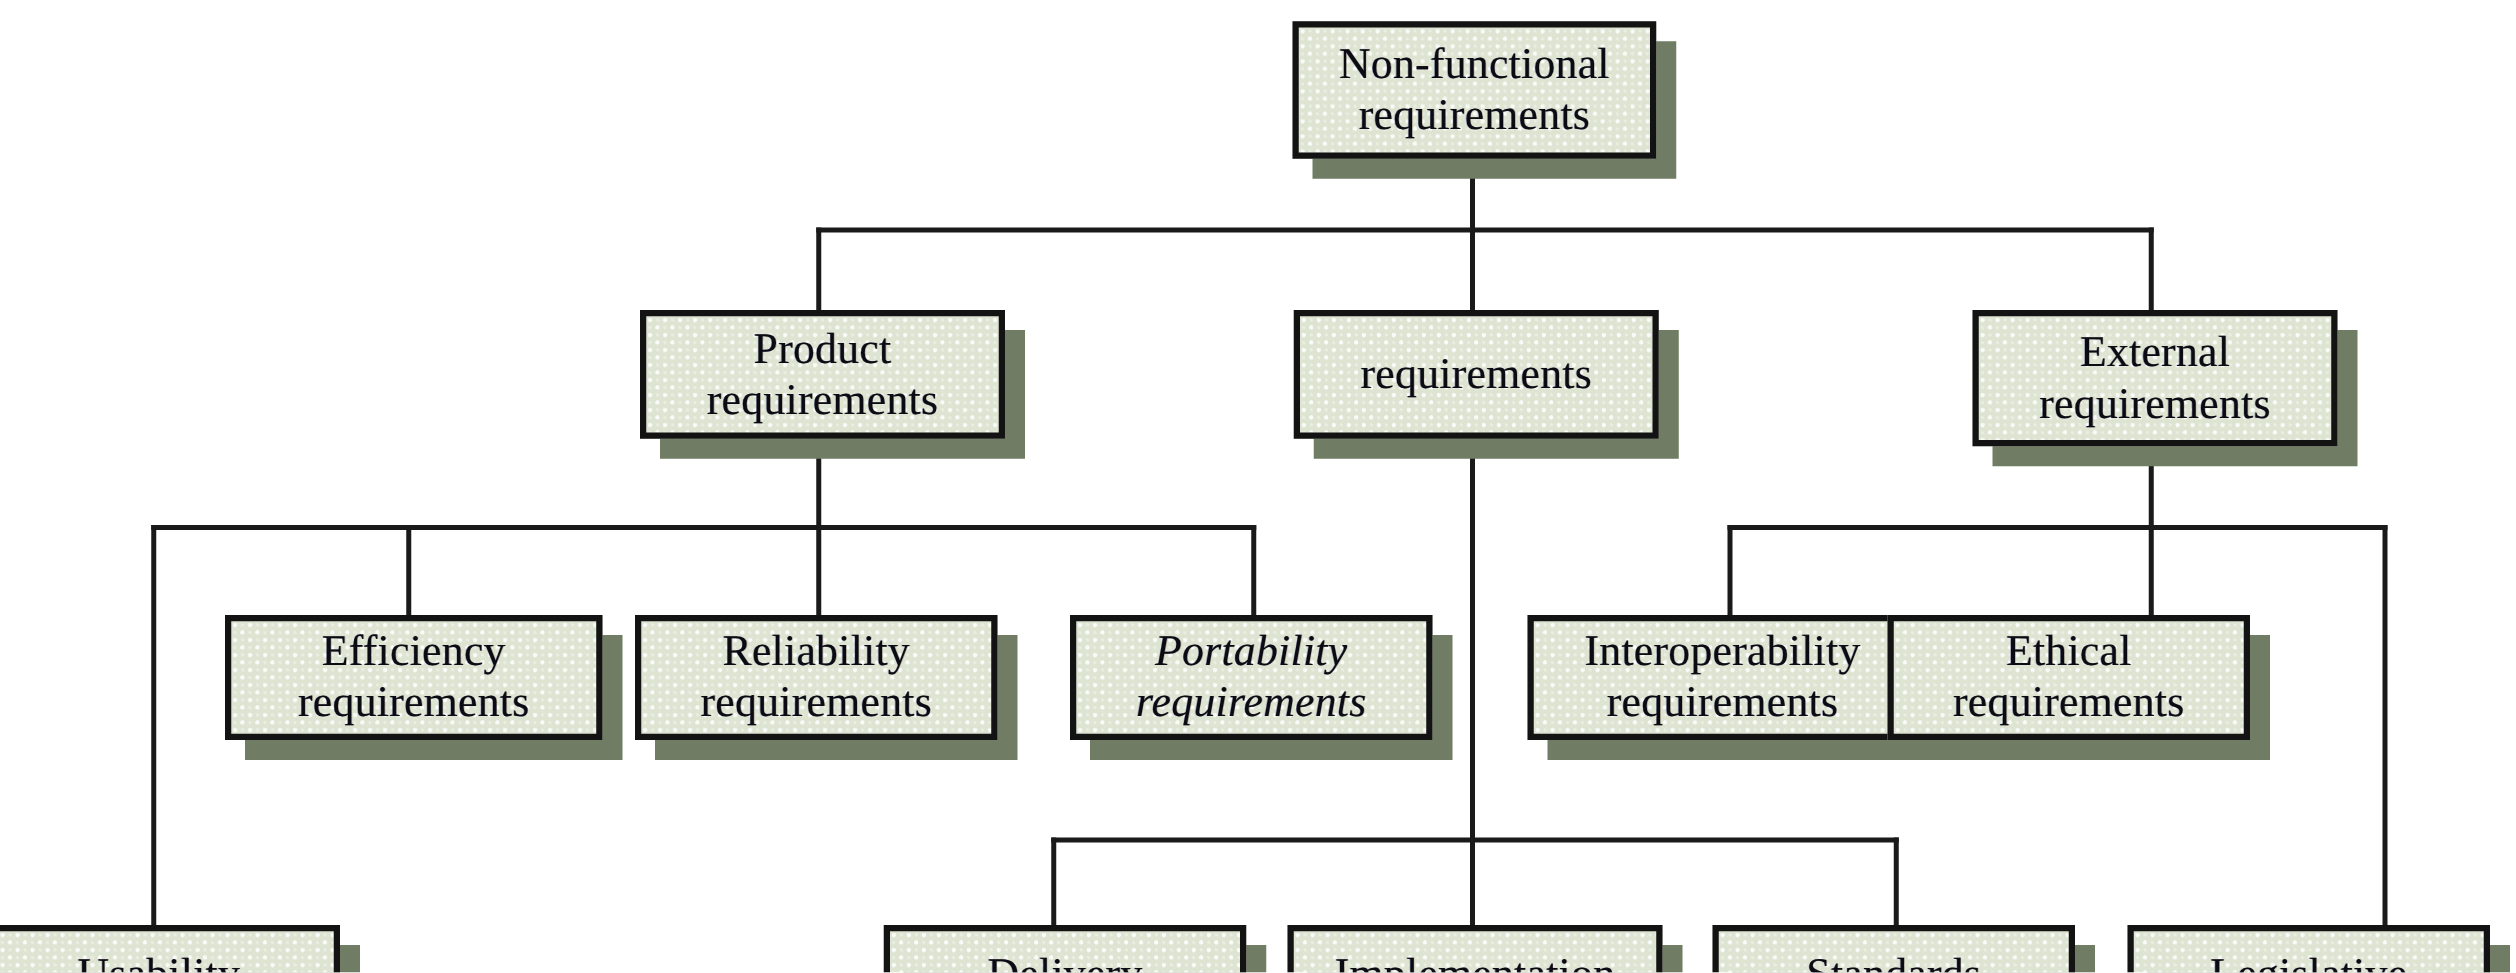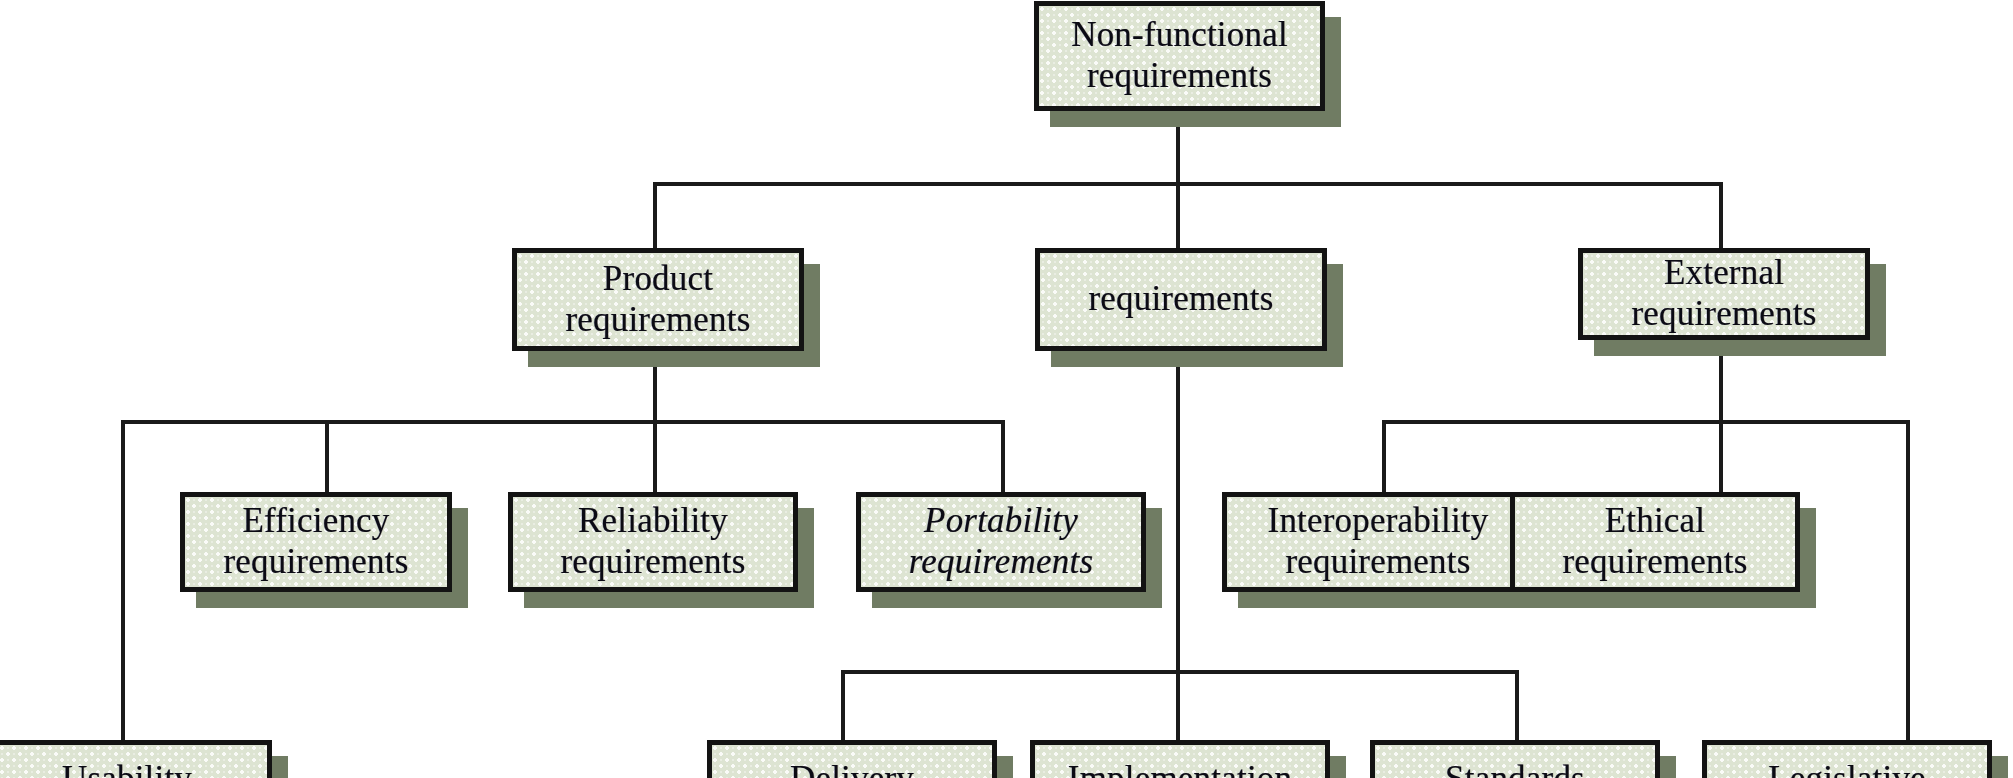--- a/index.html
+++ b/index.html
@@ -96,21 +96,21 @@
   <div class="conn v" style="left:1382px; top:420px; width:4px; height:75px;"></div>
   <div class="conn v" style="left:1719px; top:420px; width:4px; height:75px;"></div>
   <div class="conn v" style="left:1906px; top:420px; width:4px; height:320px;"></div>
 
   <div class="conn v" style="left:1176px; top:340px; width:4px; height:334px;"></div>
   <div class="conn h" style="left:841px; top:670px; width:678px; height:4px;"></div>
   <div class="conn v" style="left:841px; top:670px; width:4px; height:75px;"></div>
   <div class="conn v" style="left:1176px; top:670px; width:4px; height:75px;"></div>
   <div class="conn v" style="left:1515px; top:670px; width:4px; height:75px;"></div>
 
-  <div class="node" style="left:1034px; top:1px; width:291px; height:110px;border-radius:28px;">
+  <div class="node" style="left:1034px; top:17px; width:291px; height:110px;border-radius:28px;">
     <div class="node-shadow"></div>
     <div class="node-box">
       <span class="ln">Non-functional</span>
       <span class="ln">requirements</span>
     </div>
   </div>
 
   <div class="node" style="left:512px; top:248px; width:292px; height:103px;">
     <div class="node-shadow"></div>
     <div class="node-box">
@@ -119,29 +119,29 @@
     </div>
   </div>
 
   <div class="node" style="left:1035px; top:248px; width:292px; height:103px;">
     <div class="node-shadow"></div>
     <div class="node-box">
       <span class="ln">requirements</span>
     </div>
   </div>
 
-  <div class="node" style="left:1578px; top:248px; width:292px; height:92px;">
+  <div class="node" style="left:1578px; top:248px; width:292px; height:109px;">
     <div class="node-shadow"></div>
     <div class="node-box">
       <span class="ln">External</span>
       <span class="ln">requirements</span>
     </div>
   </div>
 
-  <div class="node" style="left:180px; top:492px; width:272px; height:100px;">
+  <div class="node" style="left:180px; top:492px; width:302px; height:100px;">
     <div class="node-shadow"></div>
     <div class="node-box">
       <span class="ln">Efficiency</span>
       <span class="ln">requirements</span>
     </div>
   </div>
 
   <div class="node" style="left:508px; top:492px; width:290px; height:100px;">
     <div class="node-shadow"></div>
     <div class="node-box">

